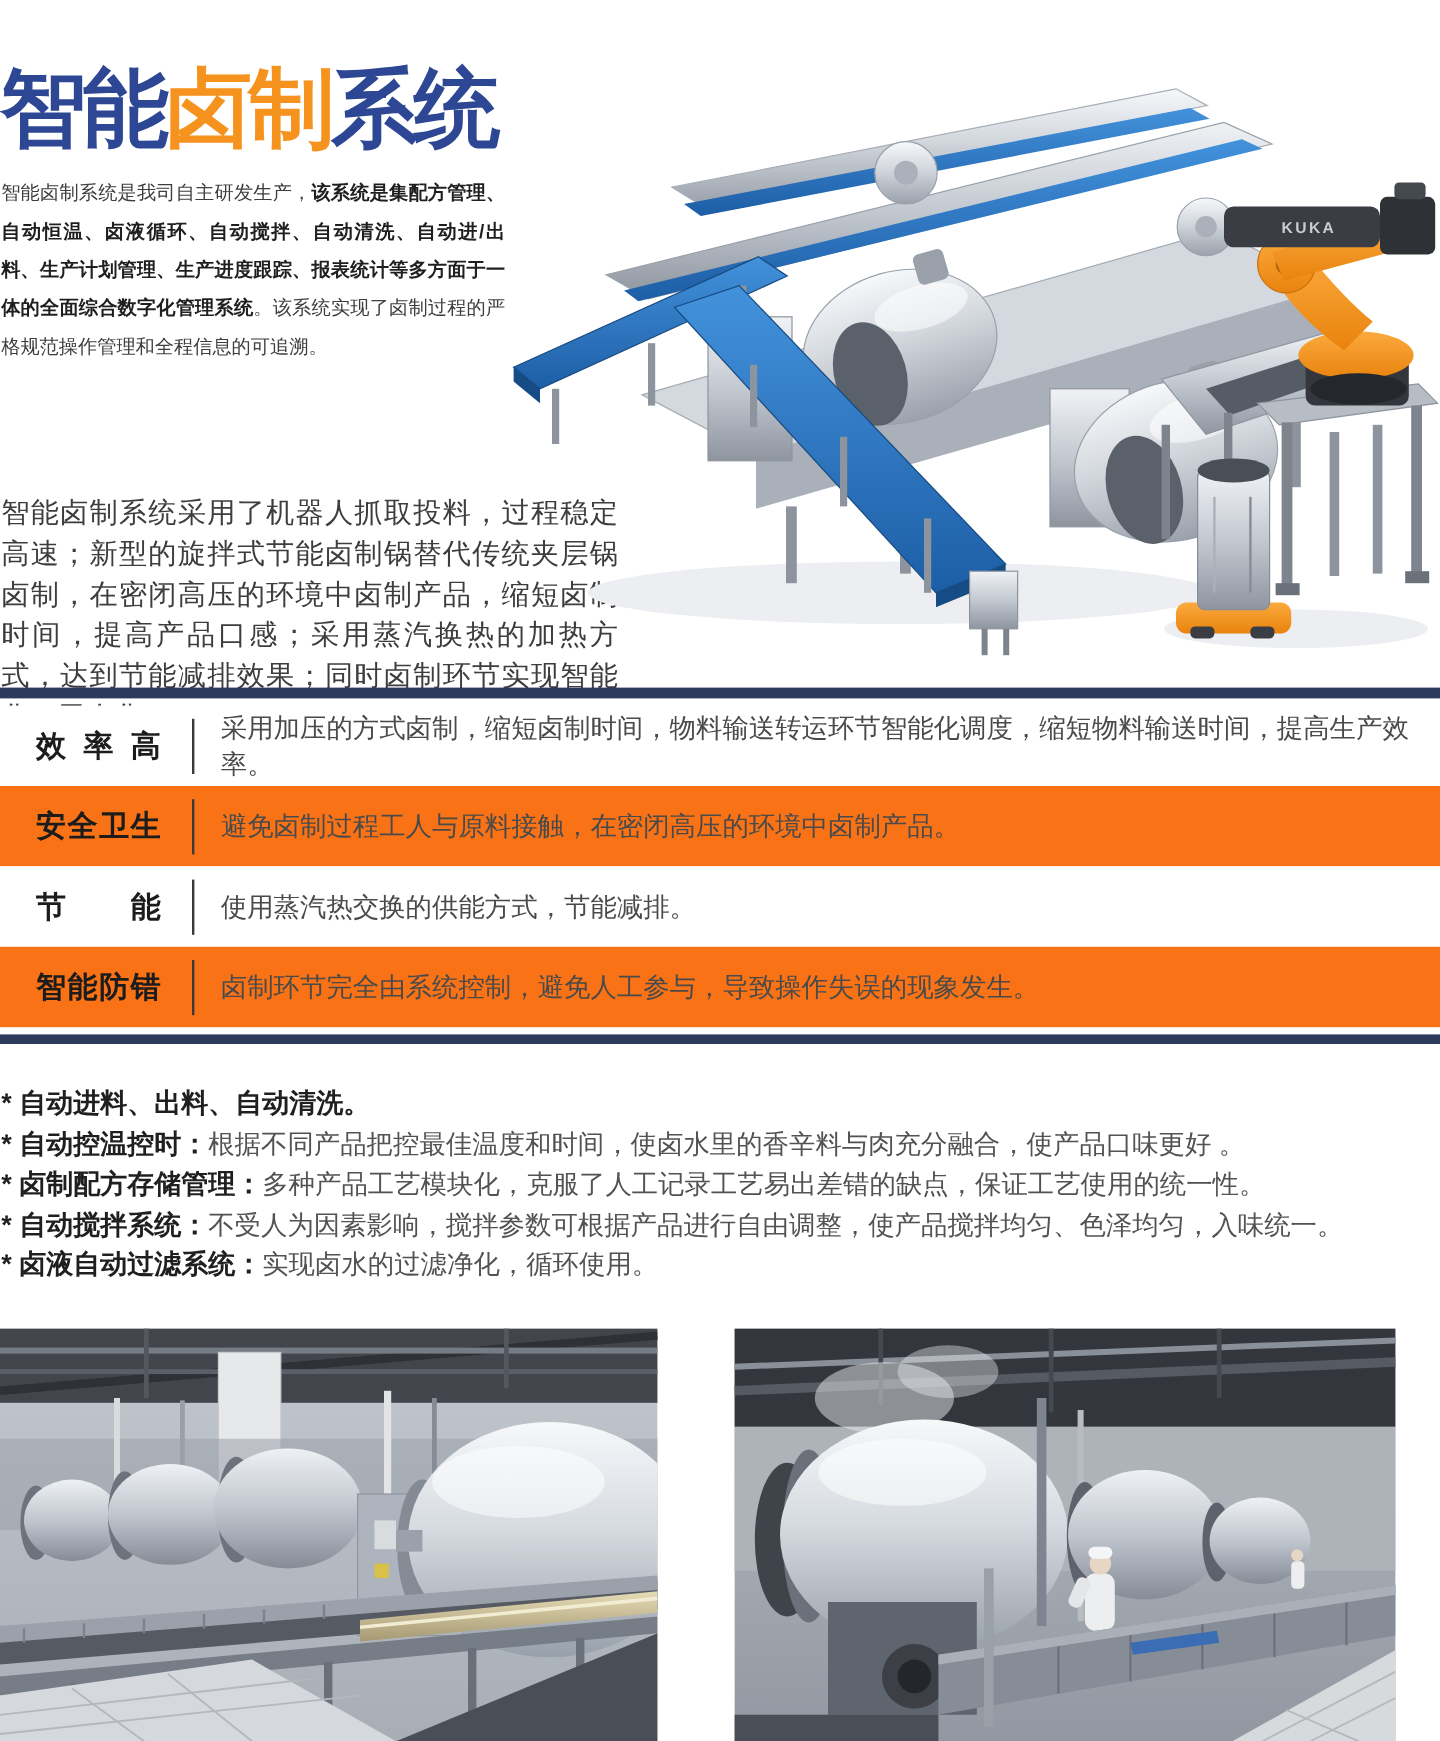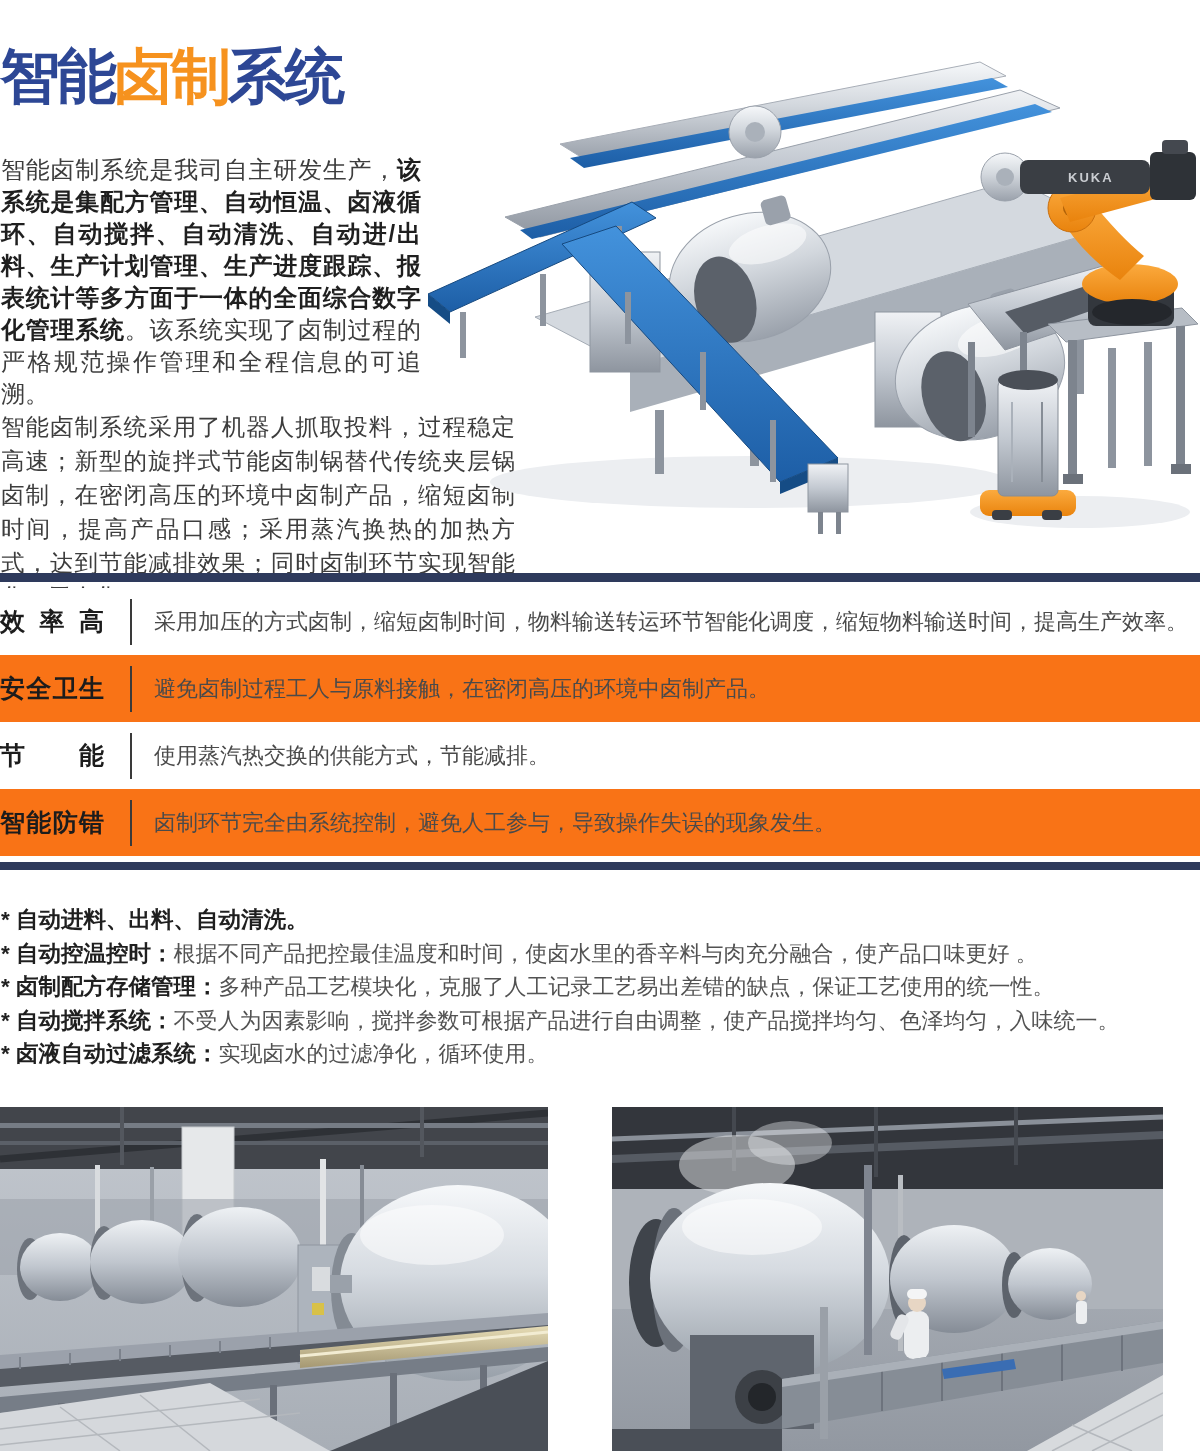--- a/index.html
+++ b/index.html
@@ -2,39 +2,39 @@
 <html><head>
 <meta charset="utf-8">
 <style>
   html,body{margin:0;padding:0;background:#ffffff;}
   .page{
     position:relative;width:1200px;height:1451px;background:#ffffff;overflow:hidden;
     font-family:"Liberation Sans",sans-serif;
   }
   
   .title{
-    position:absolute;left:0;top:2px;font-size:60px;line-height:1.15;
+    position:absolute;left:0;top:2px;font-size:72px;line-height:1.15;
     font-weight:900;letter-spacing:-3px;white-space:nowrap;
   }
   .t-blue{color:#2d4795;}
   .t-orange{color:#f6921e;}
   
   .intro{position:absolute;color:#3d3d3d;text-align:justify;}
-  .intro-p1{left:1px;top:130px;width:420px;font-size:24px;line-height:32px;}
+  .intro-p1{left:1px;top:130px;width:420px;font-size:16px;line-height:32px;}
   .intro-p2{left:1px;top:386px;width:514px;font-size:23.5px;line-height:34px;}
   .b{font-weight:700;color:#1f1f1f;}
   
-  .hero{position:absolute;left:420px;top:12px;width:780px;height:532px;}
+  .hero{position:absolute;left:420px;top:24px;width:780px;height:532px;}
   
   .bar{position:absolute;left:0;width:1200px;background:#2e3a5c;}
   .bar1{top:573px;height:9px;}
   .bar2{top:862px;height:8px;}
   
   .features{position:absolute;left:0;top:588px;width:1200px;}
-  .frow{height:67px;display:flex;align-items:center;box-sizing:border-box;background:#ffffff;}
+  .frow{height:67px;display:flex;align-items:center;padding-left:30px;box-sizing:border-box;background:#ffffff;}
   .frow.alt{background:#f97316;}
   .flabel{
     width:104px;font-size:25px;font-weight:700;color:#1c1c1c;
     text-align:justify;text-align-last:justify;flex:0 0 auto;
   }
   .fdiv{width:2px;height:46px;background:#3a3a3a;margin-left:26px;flex:0 0 auto;}
   .fdesc{margin-left:22px;font-size:22px;color:#4a4a4a;}
   
   .bullets{position:absolute;left:1px;top:903px;width:1200px;font-size:22px;line-height:33.5px;}
   .bullet .b-bold{font-weight:700;color:#1f1f1f;font-size:22.5px;text-align:center;}

